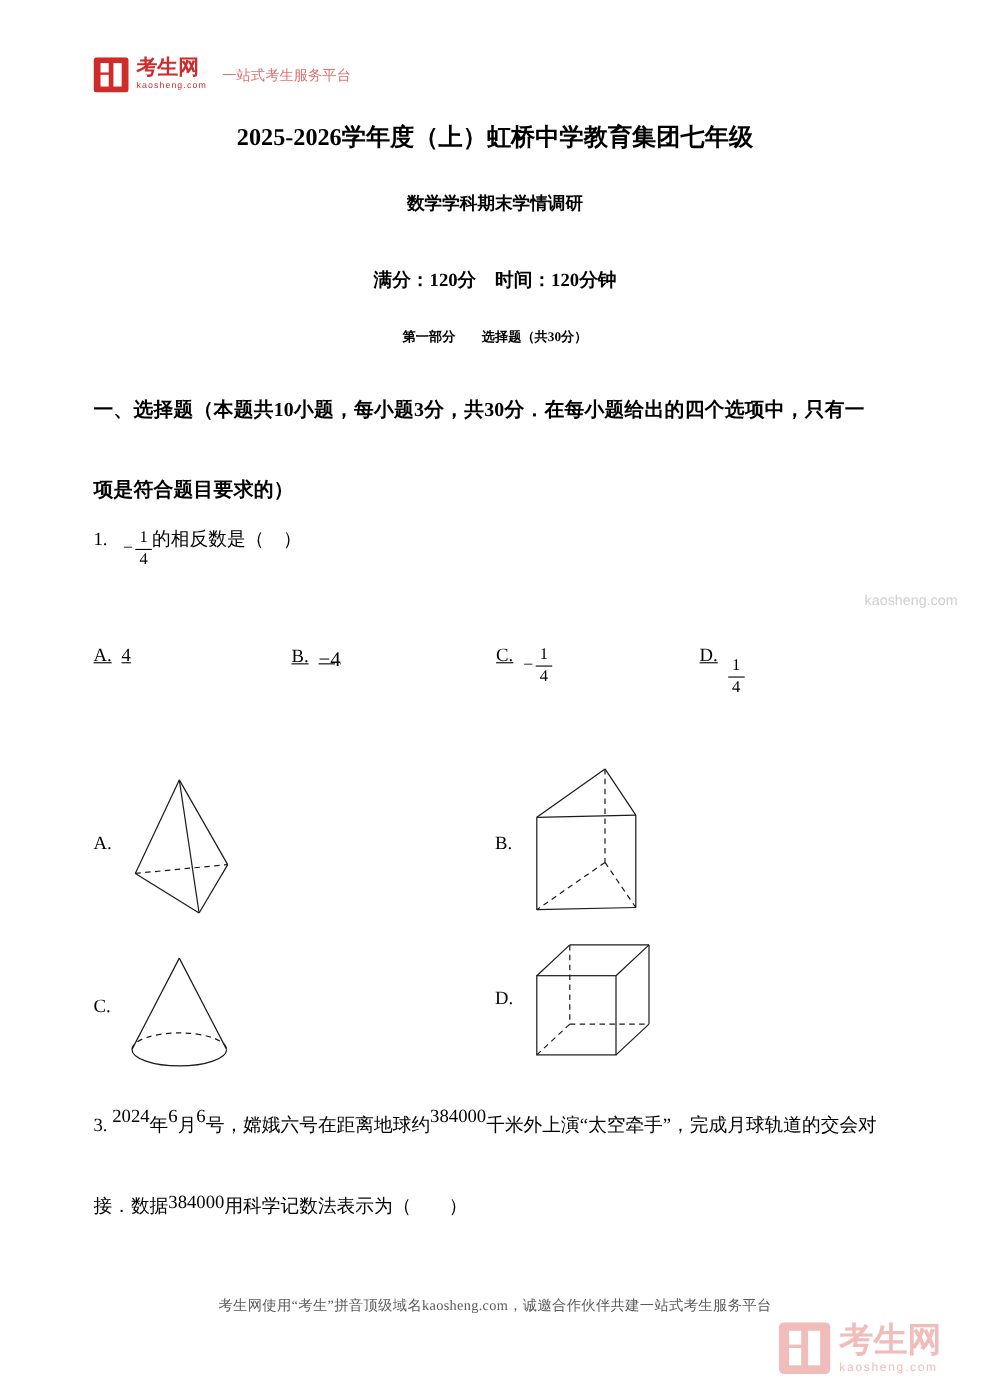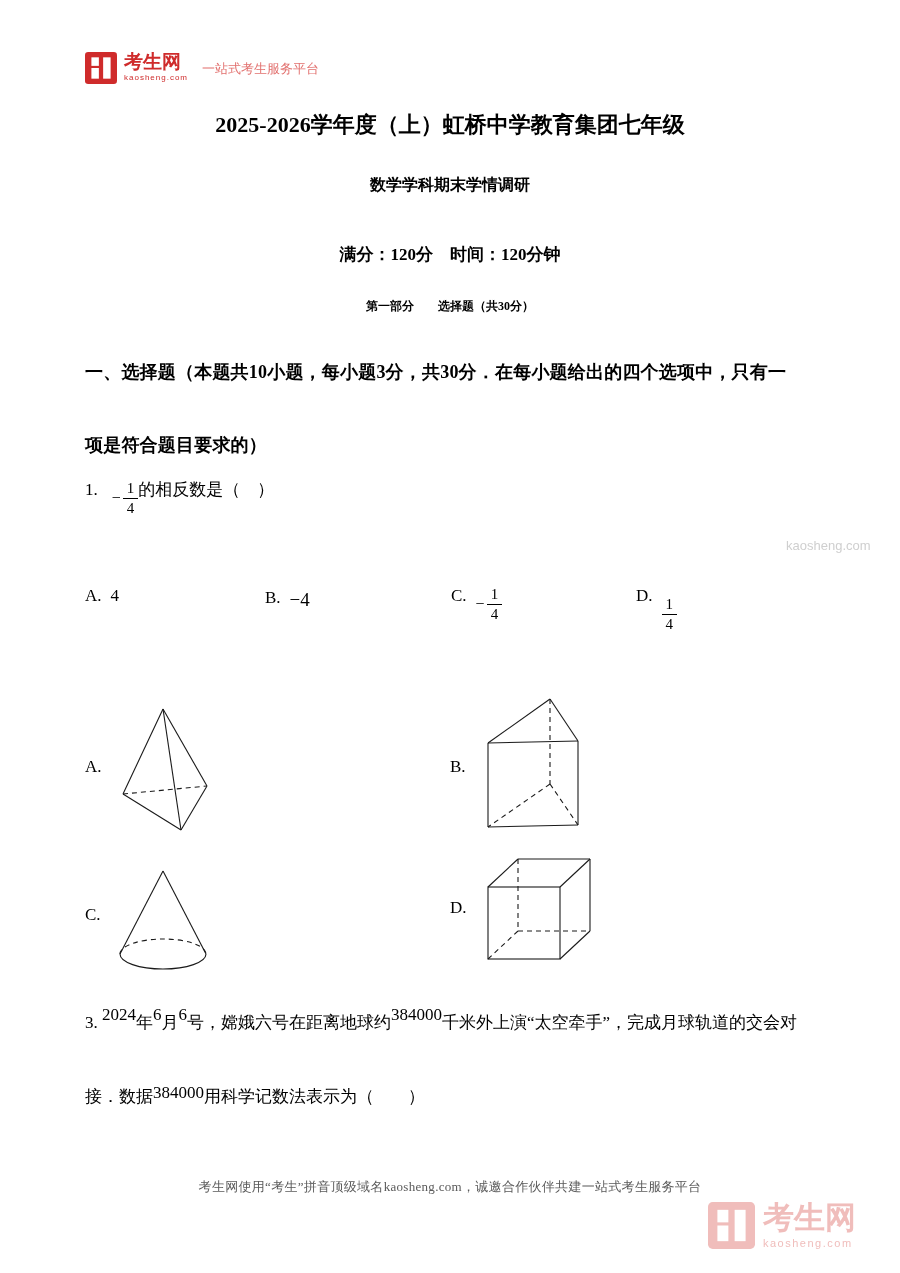--- a/index.html
+++ b/index.html
@@ -47,21 +47,21 @@
 
   
   .q1-line{ top:478px; left:85px; right:85px; }
   .q1-num{ margin-right:14px; }
   .fracwrap{ display:inline-flex; align-items:center; vertical-align:-8px; }
   .frac{ display:inline-block; text-align:center; font-size:15px; line-height:1.1; }
   .frac .num{ display:block; border-bottom:1.2px solid #000; padding:0 4px 1px; }
   .frac .den{ display:block; padding:1px 4px 0; }
   .frac-minus{ margin-right:2px; font-size:16px; }
   .q1-opts{ top:580px; left:85px; right:85px; height:56px; }
-  .opt{ position:absolute; top:6px; white-space:nowrap; }
+  .opt{ position:absolute; top:6px; white-space:nowrap;text-decoration:underline; }
   .opt .lbl{ margin-right:9px; }
   .opt-a{ left:0; } .opt-b{ left:180px; } .opt-c{ left:366px; } .opt-d{ left:551px; }
   .lowered{ position:relative; top:3px; font-size:19px; }
 
   
   .q2-stem{ top:648px; left:85px; right:85px; }
   .shape-label{ font-size:17px; }
   .shape svg{ display:block; }
   .lblA{ left:85px; top:757px; } .figA{ left:118px; top:703px; }
   .lblB{ left:450px; top:757px; } .figB{ left:486px; top:696px; }

